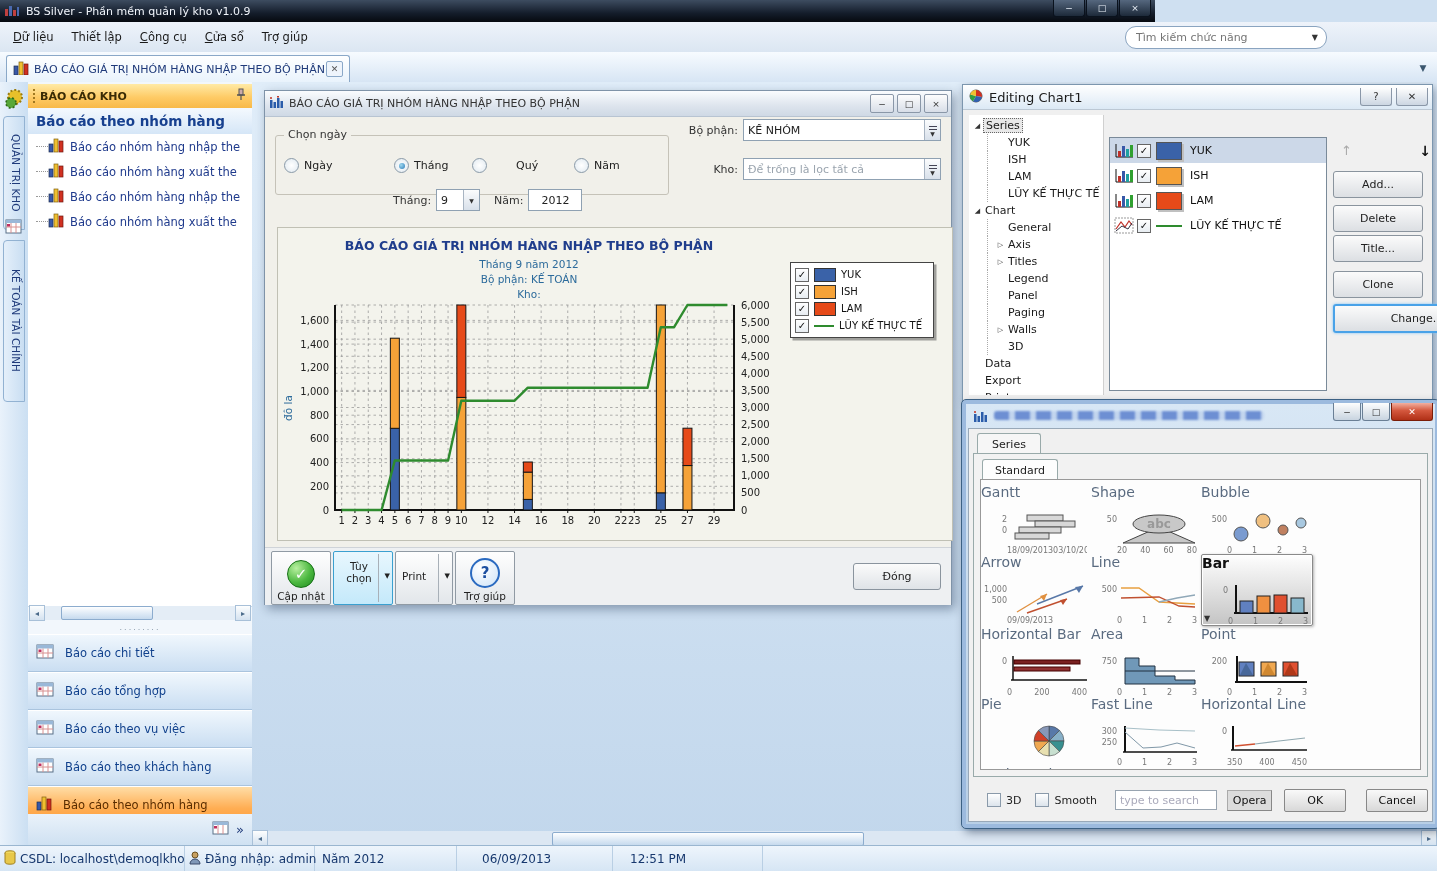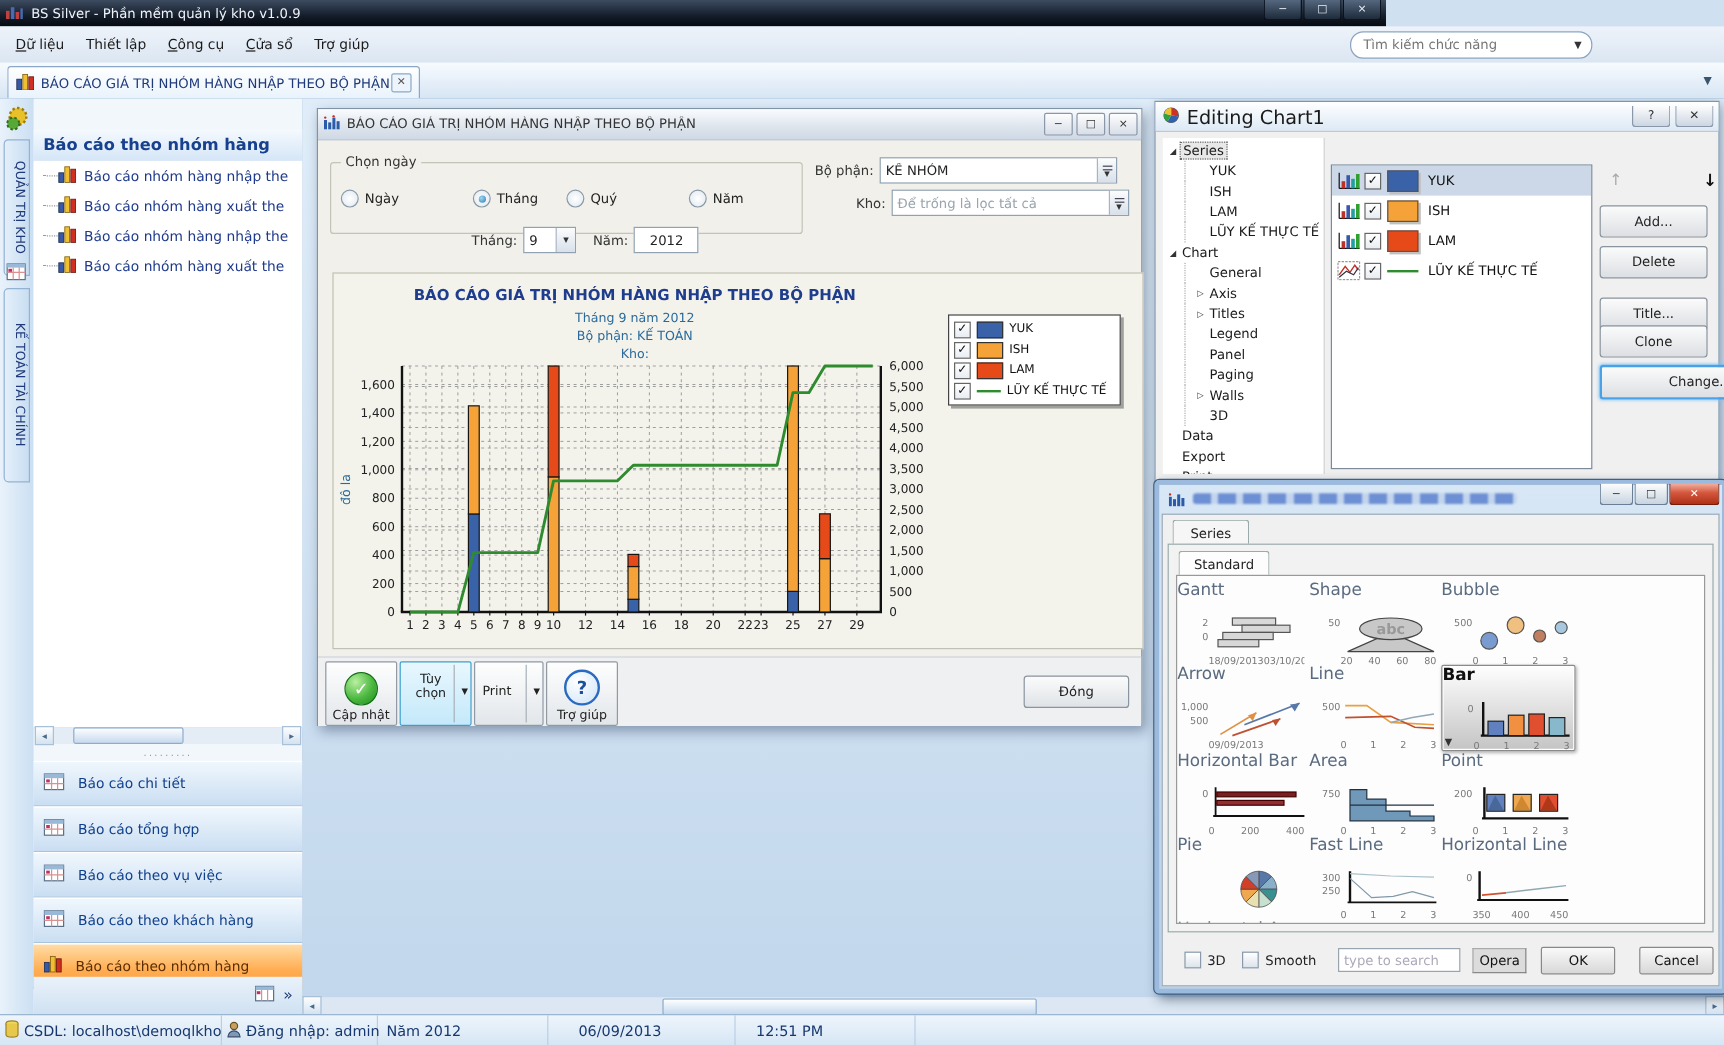--- a/index.html
+++ b/index.html
@@ -129,21 +129,21 @@
     display:flex;align-items:center;justify-content:center;color:#fff;font-weight:bold;font-size:15px;}
   .icon-help{width:26px;height:26px;border-radius:50%;margin-bottom:2px;background:radial-gradient(circle at 35% 30%,#fff,#cfe4f8);
     border:2px solid #2a6ac0;display:flex;align-items:center;justify-content:center;color:#1c4fa0;font-weight:bold;font-size:15px;}
   .btn-close-dlg{position:absolute;left:588px;top:472px;width:86px;height:25px;border:1px solid #8a949e;border-radius:3px;
     background:linear-gradient(#fbfbfb,#dfe3e7);display:flex;align-items:center;justify-content:center;color:#222;}
   
   .edlg{position:absolute;left:710px;top:2px;width:469px;height:316px;background:#f0f0f0;
     border:1px solid #7c96ae;box-shadow:2px 3px 9px rgba(20,40,70,.45);}
   .edlg-tb{height:24px;background:linear-gradient(#ffffff,#dce9f5);border-bottom:1px solid #bcc8d4;
     display:flex;align-items:center;}
-  .edlg-tb .t{margin-left:6px;color:#1a1a1a;font-size:16px;flex:1;}
+  .edlg-tb .t{margin-left:6px;color:#1a1a1a;font-size:13px;flex:1;}
   .capbtn{width:30px;height:17px;margin-right:4px;border:1px solid #8a97a8;border-radius:0 0 3px 3px;border-top:none;
     background:linear-gradient(#fdfdfd,#ccd6e2);display:flex;align-items:center;justify-content:center;font-size:10px;color:#333;}
   .etree{position:absolute;left:6px;top:30px;width:134px;height:278px;background:#fff;border-right:1px solid #d0d0d0;
     font-size:11px;color:#1a1a1a;padding-top:2px;overflow:hidden;}
   .tnode{height:17px;display:flex;align-items:center;white-space:nowrap;}
   .tnode .gl{width:11px;text-align:center;font-size:7px;color:#333;margin-left:3px;}
   .tnode.child{margin-left:18px;border-left:1px dotted #aaa;padding-left:4px;}
   .tnode .lbl{padding:0 2px;}
   .tnode.focused .lbl{border:1px dotted #666;background:#e8e8e8;}
   .eslist{position:absolute;left:146px;top:52px;width:216px;height:252px;background:#fff;border:1px solid #7a8a99;overflow:hidden;}
@@ -274,20 +274,31 @@
           <line x1="6" y1="5" x2="6" y2="15" stroke="#d89090"></line>
           <line x1="11" y1="5" x2="11" y2="15" stroke="#d89090"></line>
           <line x1="1" y1="9" x2="16" y2="9" stroke="#d89090"></line>
           <rect x="2" y="6" width="3" height="2.5" fill="#c03060"></rect>
         </svg>
     </span>
     <div class="rail-tab" style="top:158px;height:144px">KẾ TOÁN TÀI CHÍNH</div>
   </div>
 
   <div class="sidebar">
+    <div class="sb-header">
+      <span class="sb-grip"></span>
+      <span class="t">BÁO CÁO KHO</span>
+      <span style="margin-right:6px">
+        <svg width="10" height="13">
+            <rect x="3" y="1" width="4" height="6" fill="#caa" stroke="#555"></rect>
+            <line x1="1" y1="7" x2="9" y2="7" stroke="#555" stroke-width="1.5"></line>
+            <line x1="5" y1="7" x2="5" y2="12" stroke="#555" stroke-width="1.2"></line>
+          </svg>
+      </span>
+    </div>
     <div class="sb-section">
       <span class="t">Báo cáo theo nhóm hàng</span>
     </div>
     <div class="sb-list" id="sb-list">
         <div class="sb-item">
           <span class="dots"></span>
           <span><svg width="17" height="15">
               <rect x="1" y="6" width="4" height="8" fill="#3858a8" stroke="#203050" stroke-width="0.7"></rect>
               <rect x="6" y="1" width="4" height="13" fill="#f0c030" stroke="#806010" stroke-width="0.7"></rect>
               <rect x="11" y="3" width="4" height="11" fill="#d03020" stroke="#701810" stroke-width="0.7"></rect>
@@ -425,21 +436,21 @@
         <span class="legend">Chọn ngày</span>
         <div id="radio-row">
             <div class="radio" style="left: 8px;">
               <span class="circ"></span>
               <span class="t">Ngày</span>
             </div>
             <div class="radio checked" style="left: 118px;">
               <span class="circ"></span>
               <span class="t">Tháng</span>
             </div>
-            <div class="radio" style="left: 196px;">
+            <div class="radio" style="left: 196px; gap: 24px;">
               <span class="circ"></span>
               <span class="t">Quý</span>
             </div>
             <div class="radio" style="left: 298px;">
               <span class="circ"></span>
               <span class="t">Năm</span>
             </div>
           </div>
       </div>
 
@@ -450,21 +461,21 @@
           <span class="btn">
               <span class="a">▼</span>
             </span>
         </div>
         <span class="flabel" style="margin-left:14px">Năm:</span>
         <div class="textbox" style="width:52px">
           <span>2012</span>
         </div>
       </div>
 
-      <div class="fieldrow" style="left:404px;top:40px;width:272px;justify-content:center">
+      <div class="fieldrow" style="left:404px;top:28px;width:272px;justify-content:flex-end">
         <span class="flabel">Bộ phận:</span>
         <div class="combo" style="width:196px">
           <span class="val">KẾ NHÓM</span>
           <span class="btn">
               <i></i>
               <i></i>
               <span class="a">▼</span>
             </span>
         </div>
       </div>
@@ -790,21 +801,21 @@
                 <polyline points="2,14 8,9 14,12 18,6" fill="none" stroke="#334" stroke-width="1"></polyline>
               </svg></span>
             <span class="cb">✓</span>
             <span class="swline" style="background: rgb(46, 139, 46);"></span>
             <span class="nm">LŨY KẾ THỰC TẾ</span>
           </div>
         </div>
       <div id="ebtns">
           <div class="ebtn" style="top: 86px;">Add...</div>
           <div class="ebtn" style="top: 120px;">Delete</div>
-          <div class="ebtn" style="top: 163px;">Title...</div>
+          <div class="ebtn" style="top: 150px;">Title...</div>
           <div class="ebtn" style="top: 186px;">Clone</div>
           <div class="ebtn hot" style="top: 219px;">Change...</div>
         </div>
     </div>
 
     <div class="gdlg">
       <div class="gdlg-tb">
         <span style="margin-left:8px;margin-top:2px">
           <svg width="14" height="12">
               <rect x="0" y="4" width="2.5" height="8" fill="#2a5caa"></rect>

